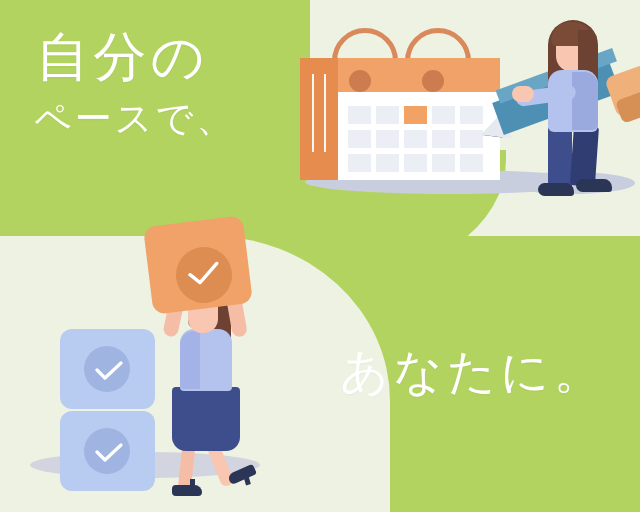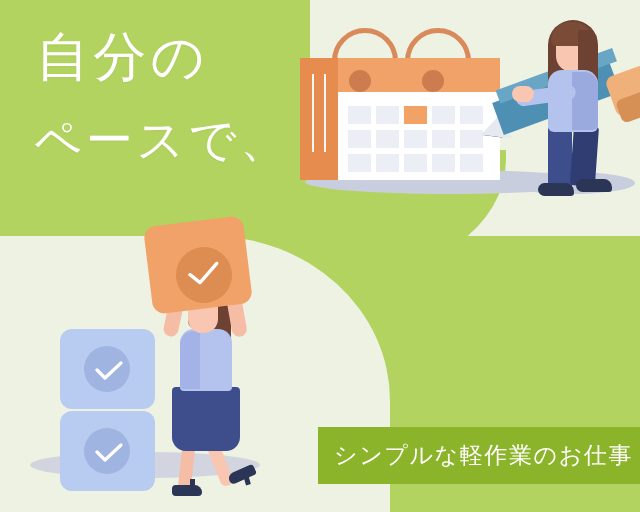--- a/index.html
+++ b/index.html
@@ -18,21 +18,21 @@
   .green-tongue2{position:absolute;left:176px;top:150px;width:250px;height:86px;background:#b2d35f;}
   
   .cream-lobe{position:absolute;left:120px;top:236px;width:270px;height:276px;background:#eef2e2;
       border-top-right-radius:180px 165px;}
   .cream-lobe-sq{position:absolute;left:0px;top:236px;width:200px;height:276px;background:#eef2e2;}
 
   
   .copy{position:absolute;color:#ffffff;font-weight:400;letter-spacing:.08em;
         text-shadow:0 1px 2px rgba(0,0,0,.04);white-space:nowrap;}
   .copy-1{left:36px;top:30px;font-size:53px;line-height:1;}
-  .copy-2{left:34px;top:116px;font-size:47px;line-height:1;}
+  .copy-2{left:34px;top:100px;font-size:37px;line-height:1;font-family:Liberation Serif, serif;}
   .copy-3{left:345px;top:272px;font-size:48px;line-height:1;letter-spacing:.09em;}
   .copy-4{left:340px;top:348px;font-size:48px;line-height:1;letter-spacing:.09em;}
 
   
   .tagline-band{position:absolute;left:318px;top:427px;width:322px;height:57px;background:#8cb42a;
         display:flex;align-items:center;}
   .tagline-text{color:#fff;font-size:23px;letter-spacing:.07em;margin-left:16px;white-space:nowrap;}
 
   
   .illo-cal{position:absolute;left:290px;top:0px;width:350px;height:236px;}
@@ -268,18 +268,16 @@
     <div class="orange-circ"></div>
     <div class="chk" style="left:188px;top:48px;transform:rotate(-7deg);">
       <svg width="32" height="22" viewBox="0 0 32 22">
           <path d="M2 10 L11 19 L30 2" fill="none" stroke="#ffffff" stroke-width="3.4" stroke-linecap="round" stroke-linejoin="round"></path>
         </svg>
     </div>
   </div>
 
   <div class="copy copy-1">自分の</div>
   <div class="copy copy-2">ペースで、</div>
-
-  <div class="tagline-band">
-    <span class="tagline-text">シンプルな軽作業のお仕事</span>
-  </div>
+  <div class="copy copy-4">あなたに。</div>
+
 
 </div>
 
 </body></html>

